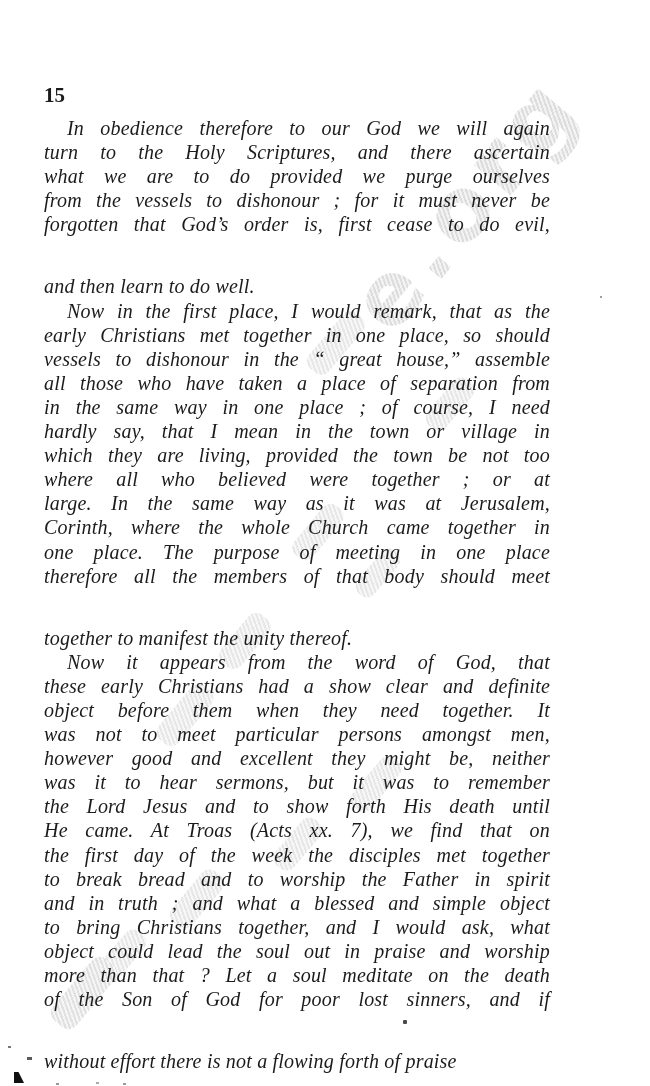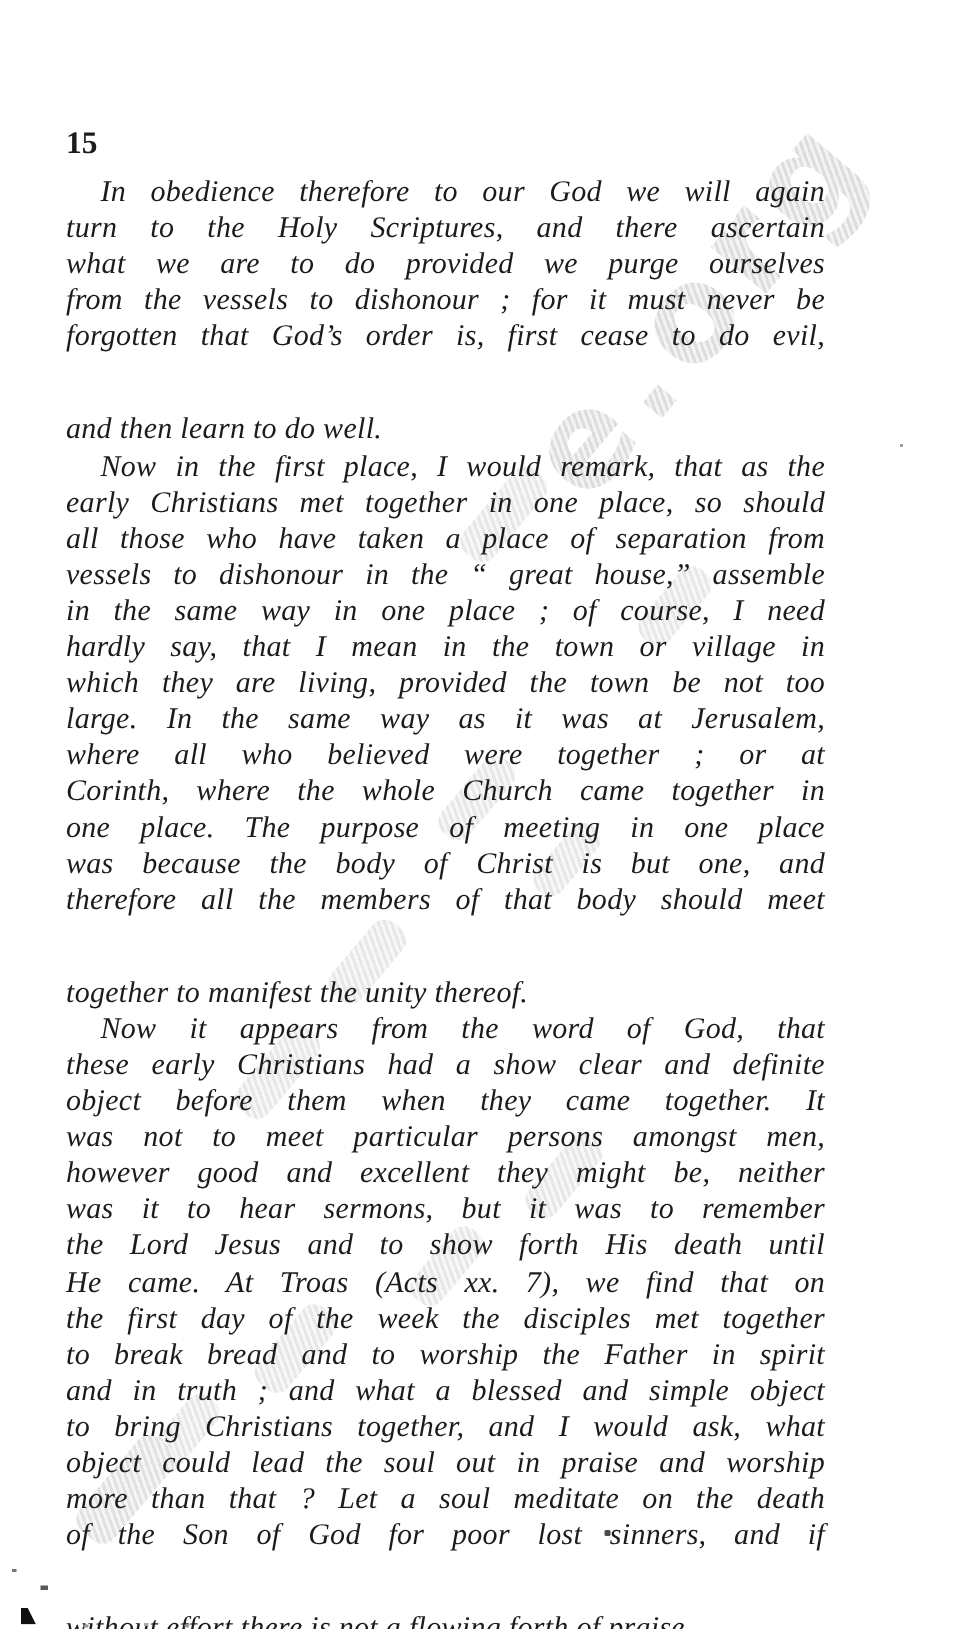--- a/index.html
+++ b/index.html
@@ -107,35 +107,34 @@
 
   <div class="text-block" id="text-block">
       <div class="line indent">In obedience therefore to our God we will again</div>
       <div class="line">turn to the Holy Scriptures, and there ascertain</div>
       <div class="line">what we are to do provided we purge ourselves</div>
       <div class="line">from the vessels to dishonour ; for it must never be</div>
       <div class="line">forgotten that God’s order is, first cease to do evil,</div>
       <div class="line para-end">and then learn to do well.</div>
       <div class="line indent">Now in the first place, I would remark, that as the</div>
       <div class="line">early Christians met together in one place, so should</div>
+      <div class="line">vessels to dishonour in the “ great house,” assemble</div>
       <div class="line">all those who have taken a place of separation from</div>
-      <div class="line">vessels to dishonour in the “ great house,” assemble</div>
       <div class="line">in the same way in one place ; of course, I need</div>
       <div class="line">hardly say, that I mean in the town or village in</div>
       <div class="line">which they are living, provided the town be not too</div>
+      <div class="line">where all who believed were together ; or at</div>
       <div class="line">large. In the same way as it was at Jerusalem,</div>
-      <div class="line">where all who believed were together ; or at</div>
       <div class="line">Corinth, where the whole Church came together in</div>
       <div class="line">one place. The purpose of meeting in one place</div>
-      <div class="line">was because the body of Christ is but one, and</div>
       <div class="line">therefore all the members of that body should meet</div>
       <div class="line para-end">together to manifest the unity thereof.</div>
       <div class="line indent">Now it appears from the word of God, that</div>
       <div class="line">these early Christians had a show clear and definite</div>
-      <div class="line">object before them when they came together. It</div>
+      <div class="line">object before them when they need together. It</div>
       <div class="line">was not to meet particular persons amongst men,</div>
       <div class="line">however good and excellent they might be, neither</div>
       <div class="line">was it to hear sermons, but it was to remember</div>
       <div class="line">the Lord Jesus and to show forth His death until</div>
       <div class="line">He came. At Troas (Acts xx. 7), we find that on</div>
       <div class="line">the first day of the week the disciples met together</div>
       <div class="line">to break bread and to worship the Father in spirit</div>
       <div class="line">and in truth ; and what a blessed and simple object</div>
       <div class="line">to bring Christians together, and I would ask, what</div>
       <div class="line">object could lead the soul out in praise and worship</div>

